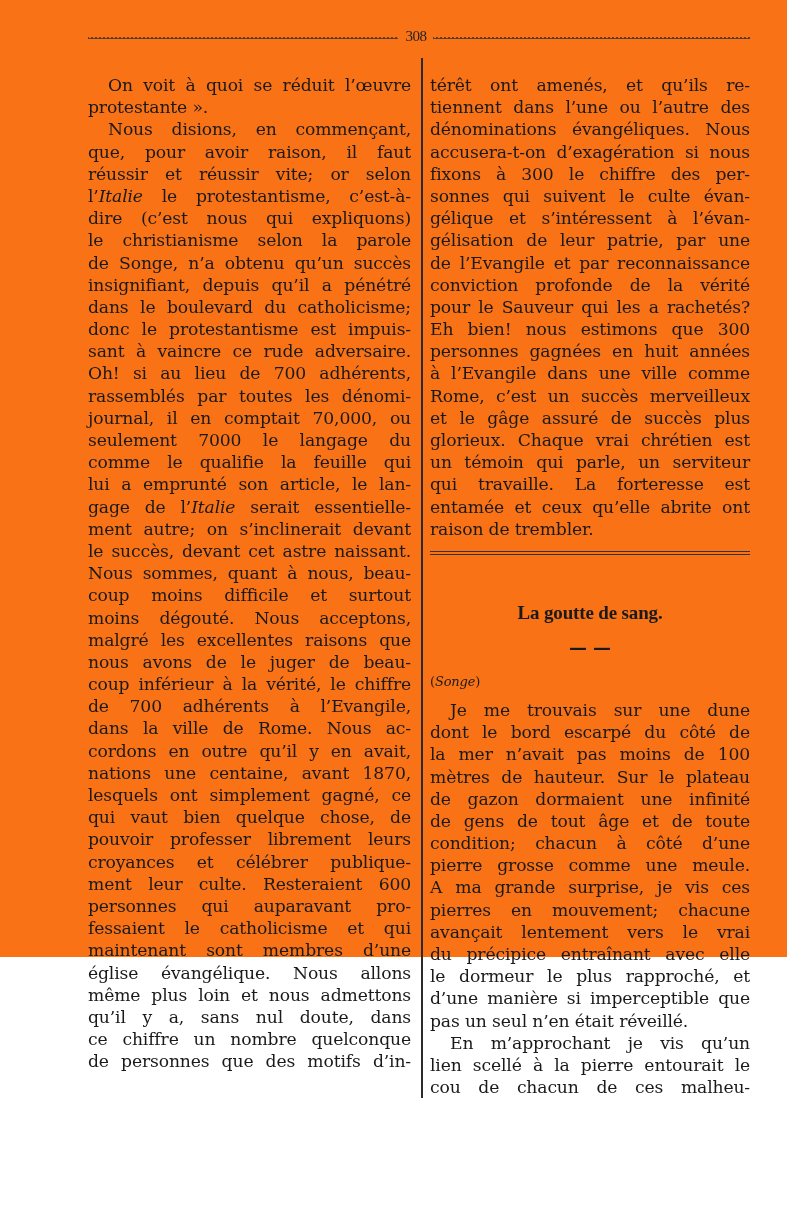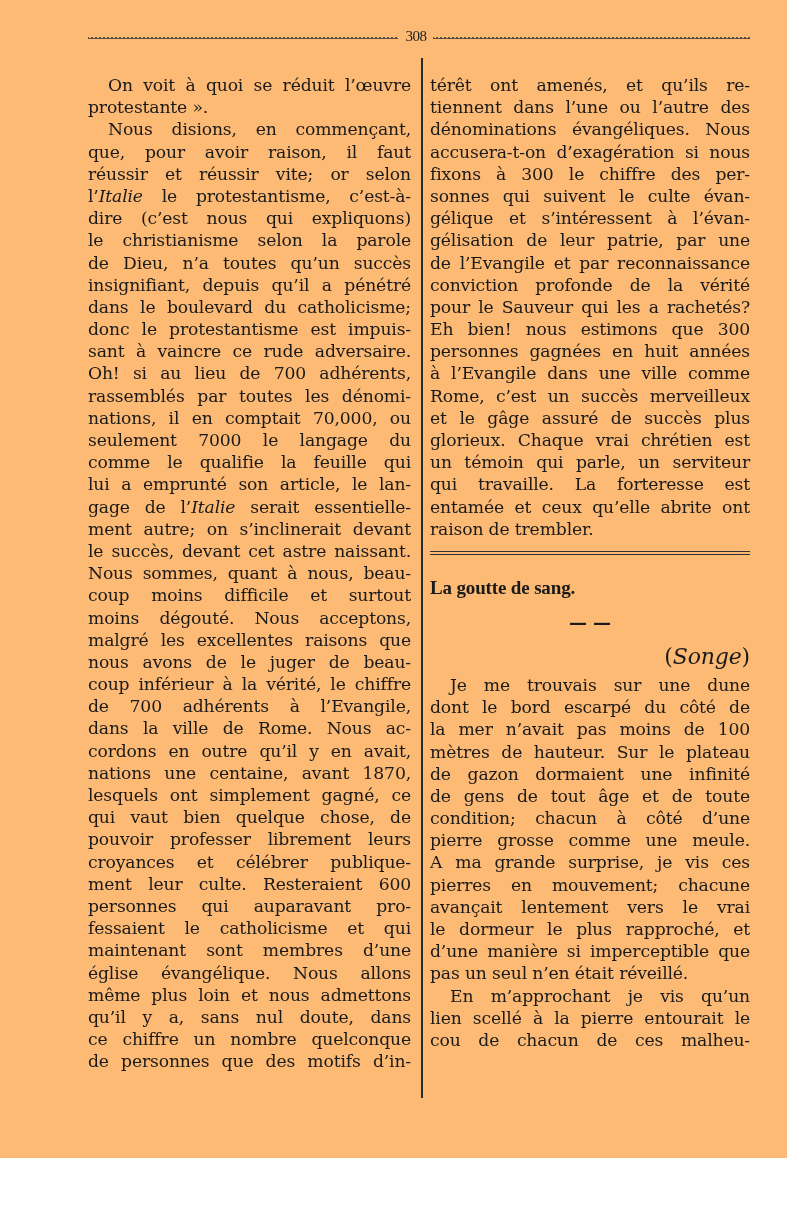--- a/index.html
+++ b/index.html
@@ -11,22 +11,22 @@
       width: 787px;
       height: 1207px;
       position: relative;
       overflow: hidden;
       font-family: "DejaVu Serif", "Liberation Serif", serif;
       color: #1a1a1a;
     }
     .page {
       position: absolute;
       left: 0; top: 0;
-      width: 787px; height: 1158px;
-      background: #fdba74;
+      width: 787px; height: 957px;
+      background: #f97316;
     }
     .header {
       position: absolute;
       left: 88px;
       top: 30px;
       width: 662px;
       height: 14px;
     }
     .header .rule {
       position: absolute;
@@ -94,42 +94,42 @@
       content: "";
       position: absolute;
       left: 0; right: 0;
       height: 1px;
       background: #333;
     }
     .section-rule::before { top: 11px; }
     .section-rule::after { top: 14px; }
     .section-title {
       display: block;
-      text-align: left;
+      text-align: center;
       font-family: "Liberation Serif", serif;
       font-weight: bold;
       font-size: 19px;
       height: 36px;
       line-height: 36px;
-      margin-top: 0;
+      margin-top: 25px;
     }
     .dash-separator {
       display: block;
       text-align: center;
       height: 34px;
       line-height: 34px;
       font-weight: bold;
       font-size: 18px;
     }
     .subtitle {
       display: block;
-      text-align: right;
+      text-align: left;
       height: 34px;
       line-height: 34px;
-      font-size: 22px;
+      font-size: 13px;
     }
   </style>
 </head>
 <body>
 
 <div class="page">
 
   <div class="header">
     <div class="rule left"></div>
     <div class="page-number">308</div>
@@ -138,28 +138,28 @@
 
   <div class="column col-left" id="col-left">
       <span class="line indent">On voit à quoi se réduit l’œuvre</span>
       <span class="line last">protestante ».</span>
       <span class="line indent">Nous disions, en commençant,</span>
       <span class="line">que, pour avoir raison, il faut</span>
       <span class="line">réussir et réussir vite; or selon</span>
       <span class="line"><span>l’</span><em>Italie</em><span> le protestantisme, c’est-à-</span></span>
       <span class="line">dire (c’est nous qui expliquons)</span>
       <span class="line">le christianisme selon la parole</span>
-      <span class="line">de Dieu, n’a toutes qu’un succès</span>
+      <span class="line">de Songe, n’a obtenu qu’un succès</span>
       <span class="line">insignifiant, depuis qu’il a pénétré</span>
       <span class="line">dans le boulevard du catholicisme;</span>
       <span class="line">donc le protestantisme est impuis-</span>
       <span class="line">sant à vaincre ce rude adversaire.</span>
       <span class="line">Oh! si au lieu de 700 adhérents,</span>
       <span class="line">rassemblés par toutes les dénomi-</span>
-      <span class="line">nations, il en comptait 70,000, ou</span>
+      <span class="line">journal, il en comptait 70,000, ou</span>
       <span class="line">seulement 7000 le langage du</span>
       <span class="line">comme le qualifie la feuille qui</span>
       <span class="line">lui a emprunté son article, le lan-</span>
       <span class="line"><span>gage de l’</span><em>Italie</em><span> serait essentielle-</span></span>
       <span class="line">ment autre; on s’inclinerait devant</span>
       <span class="line">le succès, devant cet astre naissant.</span>
       <span class="line">Nous sommes, quant à nous, beau-</span>
       <span class="line">coup moins difficile et surtout</span>
       <span class="line">moins dégouté. Nous acceptons,</span>
       <span class="line">malgré les excellentes raisons que</span>
@@ -219,20 +219,21 @@
         <span class="line">dont le bord escarpé du côté de</span>
         <span class="line">la mer n’avait pas moins de 100</span>
         <span class="line">mètres de hauteur. Sur le plateau</span>
         <span class="line">de gazon dormaient une infinité</span>
         <span class="line">de gens de tout âge et de toute</span>
         <span class="line">condition; chacun à côté d’une</span>
         <span class="line">pierre grosse comme une meule.</span>
         <span class="line">A ma grande surprise, je vis ces</span>
         <span class="line">pierres en mouvement; chacune</span>
         <span class="line">avançait lentement vers le vrai</span>
+        <span class="line">du précipice entraînant avec elle</span>
         <span class="line">le dormeur le plus rapproché, et</span>
         <span class="line">d’une manière si imperceptible que</span>
         <span class="line last">pas un seul n’en était réveillé.</span>
         <span class="line indent">En m’approchant je vis qu’un</span>
         <span class="line">lien scellé à la pierre entourait le</span>
         <span class="line">cou de chacun de ces malheu-</span>
       </div>
   </div>
 
 </div>

